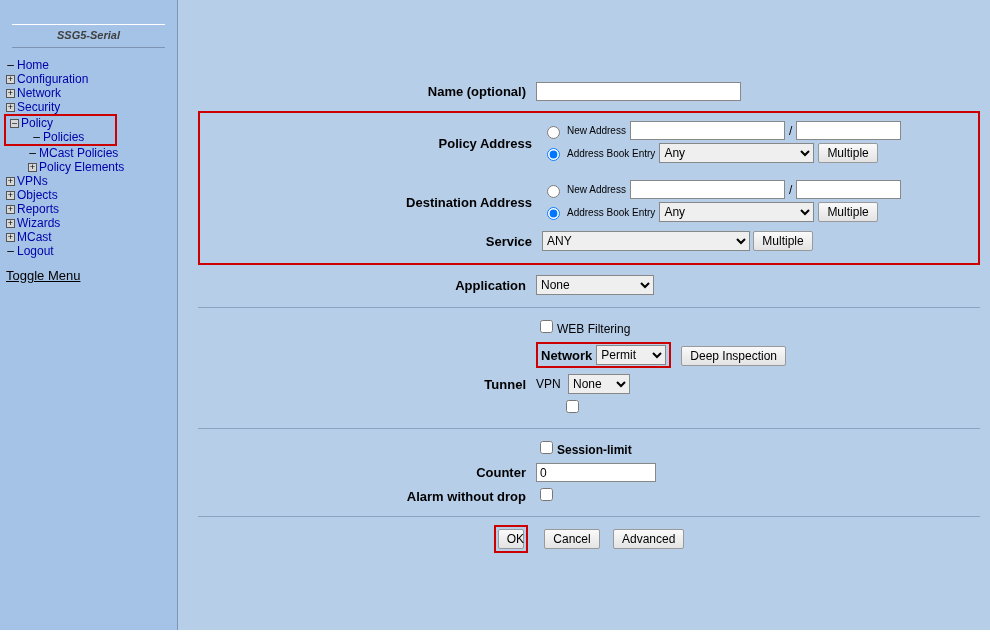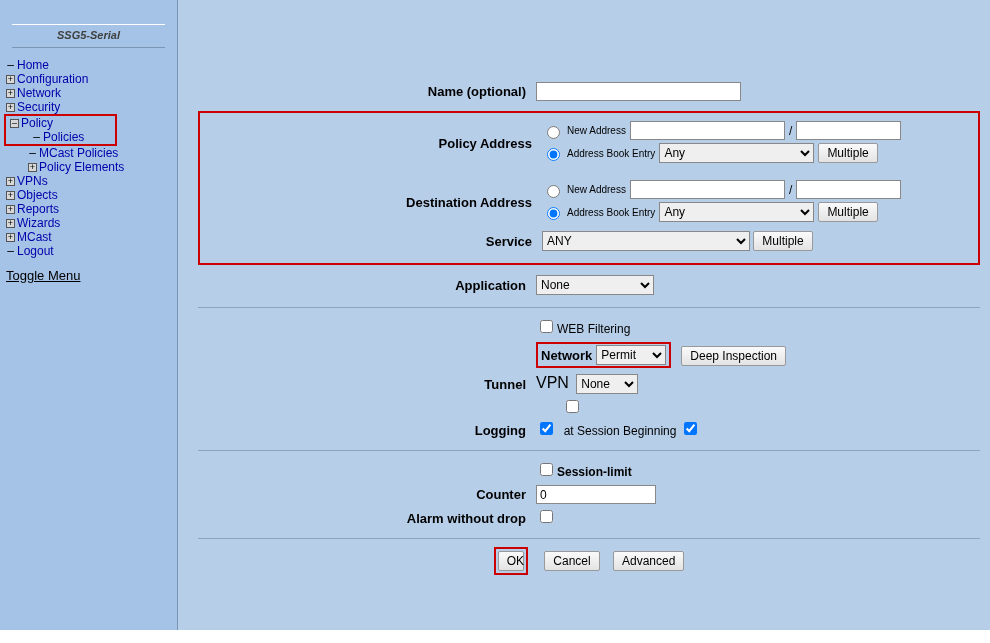--- a/index.html
+++ b/index.html
@@ -125,21 +125,21 @@
   cursor: pointer;
   border-radius: 2px;
 }
 hr.sep { border: none; border-top: 1px solid #8aa4c1; margin: 8px 0; }
 .red-outline { border: 2px solid #cc0000; padding: 4px 14px 8px 4px; }
 .radio-row { display: flex; align-items: center; gap: 4px; margin-bottom: 3px; }
 .radio-row label { font-size: 10px; }
 .action-red { border: 2px solid #cc0000; padding: 1px 3px; display: inline-flex; align-items: center; gap: 4px; }
 .ok-red { border: 2px solid #cc0000; padding: 2px; display: inline-block; }
 .bottom-btns { text-align: center; margin-top: 8px; }
-.vpnlbl { font-size: 16px; margin-right: 4px; }
+.vpnlbl { font-size: 12px; margin-right: 4px; }
 .chk { margin: 0 4px; }
 </style>
 </head>
 <body>
 
 <div class="page">
   <div class="main">
     <div class="sidebar">
       <div class="device-name">SSG5-Serial</div>
 
@@ -306,28 +306,20 @@
             <td class="lbl">Tunnel</td>
             <td>
               <span class="vpnlbl">VPN</span>
               <select style="width:62px"><option>None</option></select>
             </td>
           </tr>
           <tr>
             <td></td>
             <td style="padding-left:30px"><input type="checkbox" class="chk" style=""></td>
           </tr>
-          <tr>
-            <td class="lbl">Logging</td>
-            <td>
-              <input type="checkbox" checked="" class="chk" style="">
-              &nbsp;<span>at Session Beginning</span>
-              <input type="checkbox" checked="" class="chk" style="">
-            </td>
-          </tr>
         </tbody>
           </table>
 
         <hr class="sep">
 
         <table class="formtable">
           <tbody>
               <tr>
             <td class="lbl" style="width:330px"></td>
             <td><input type="checkbox" class="chk" style=""><b>Session-limit</b></td>

